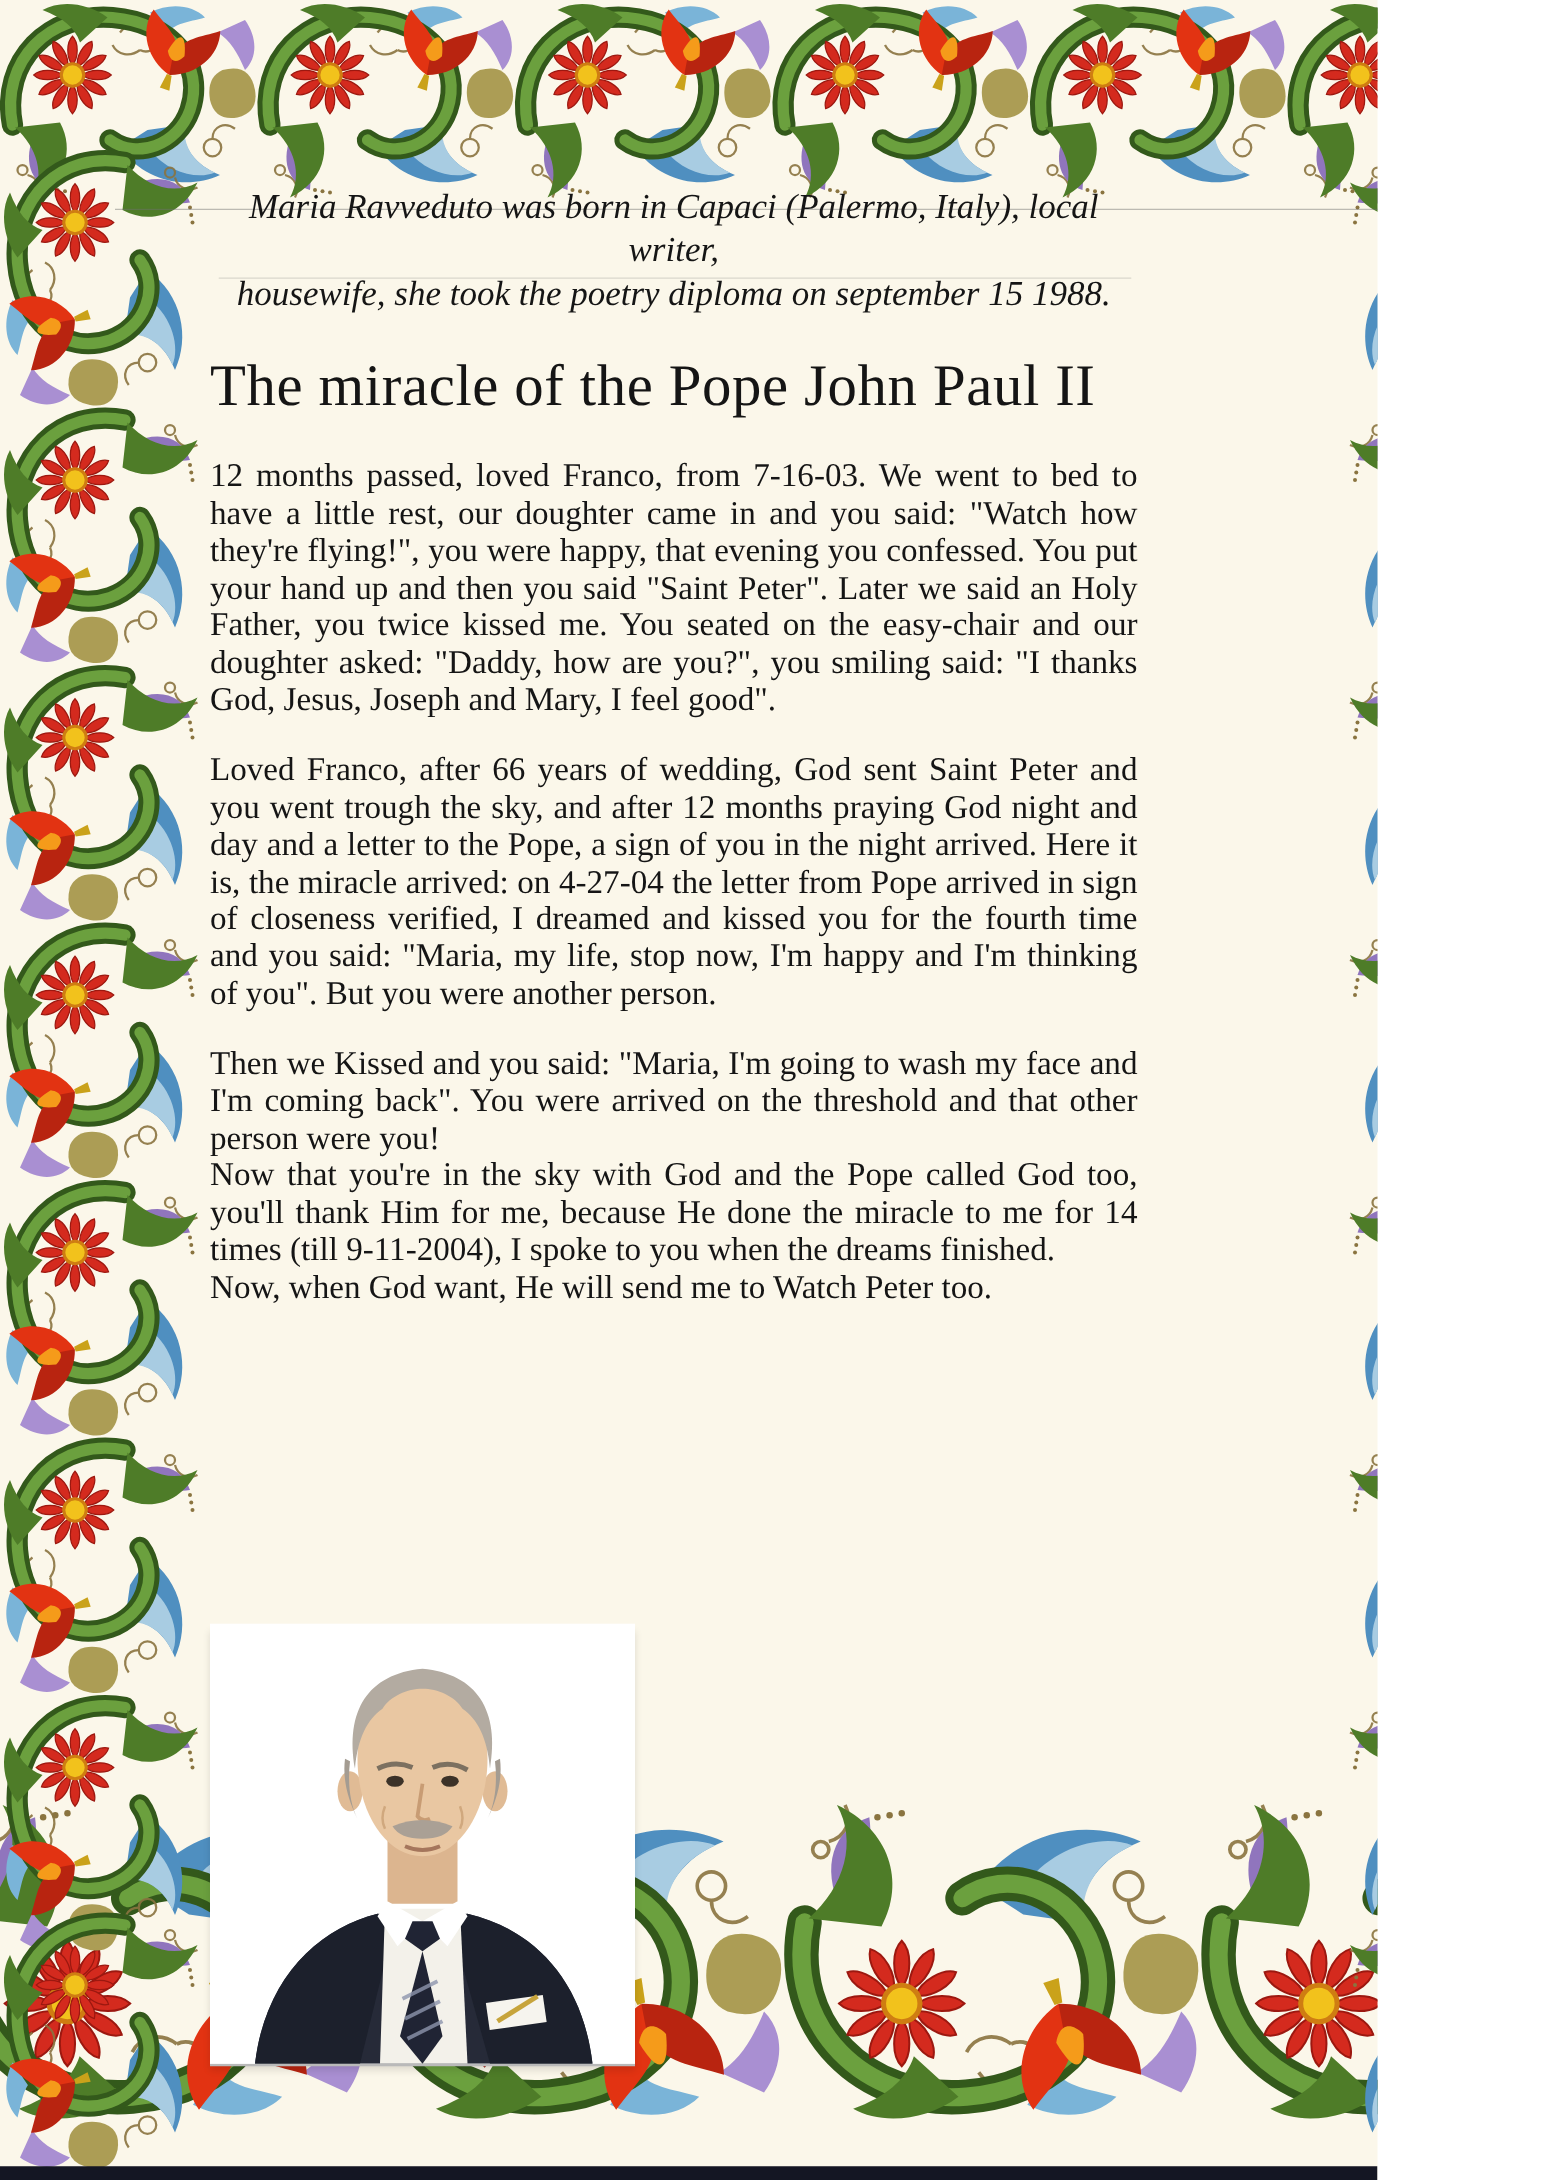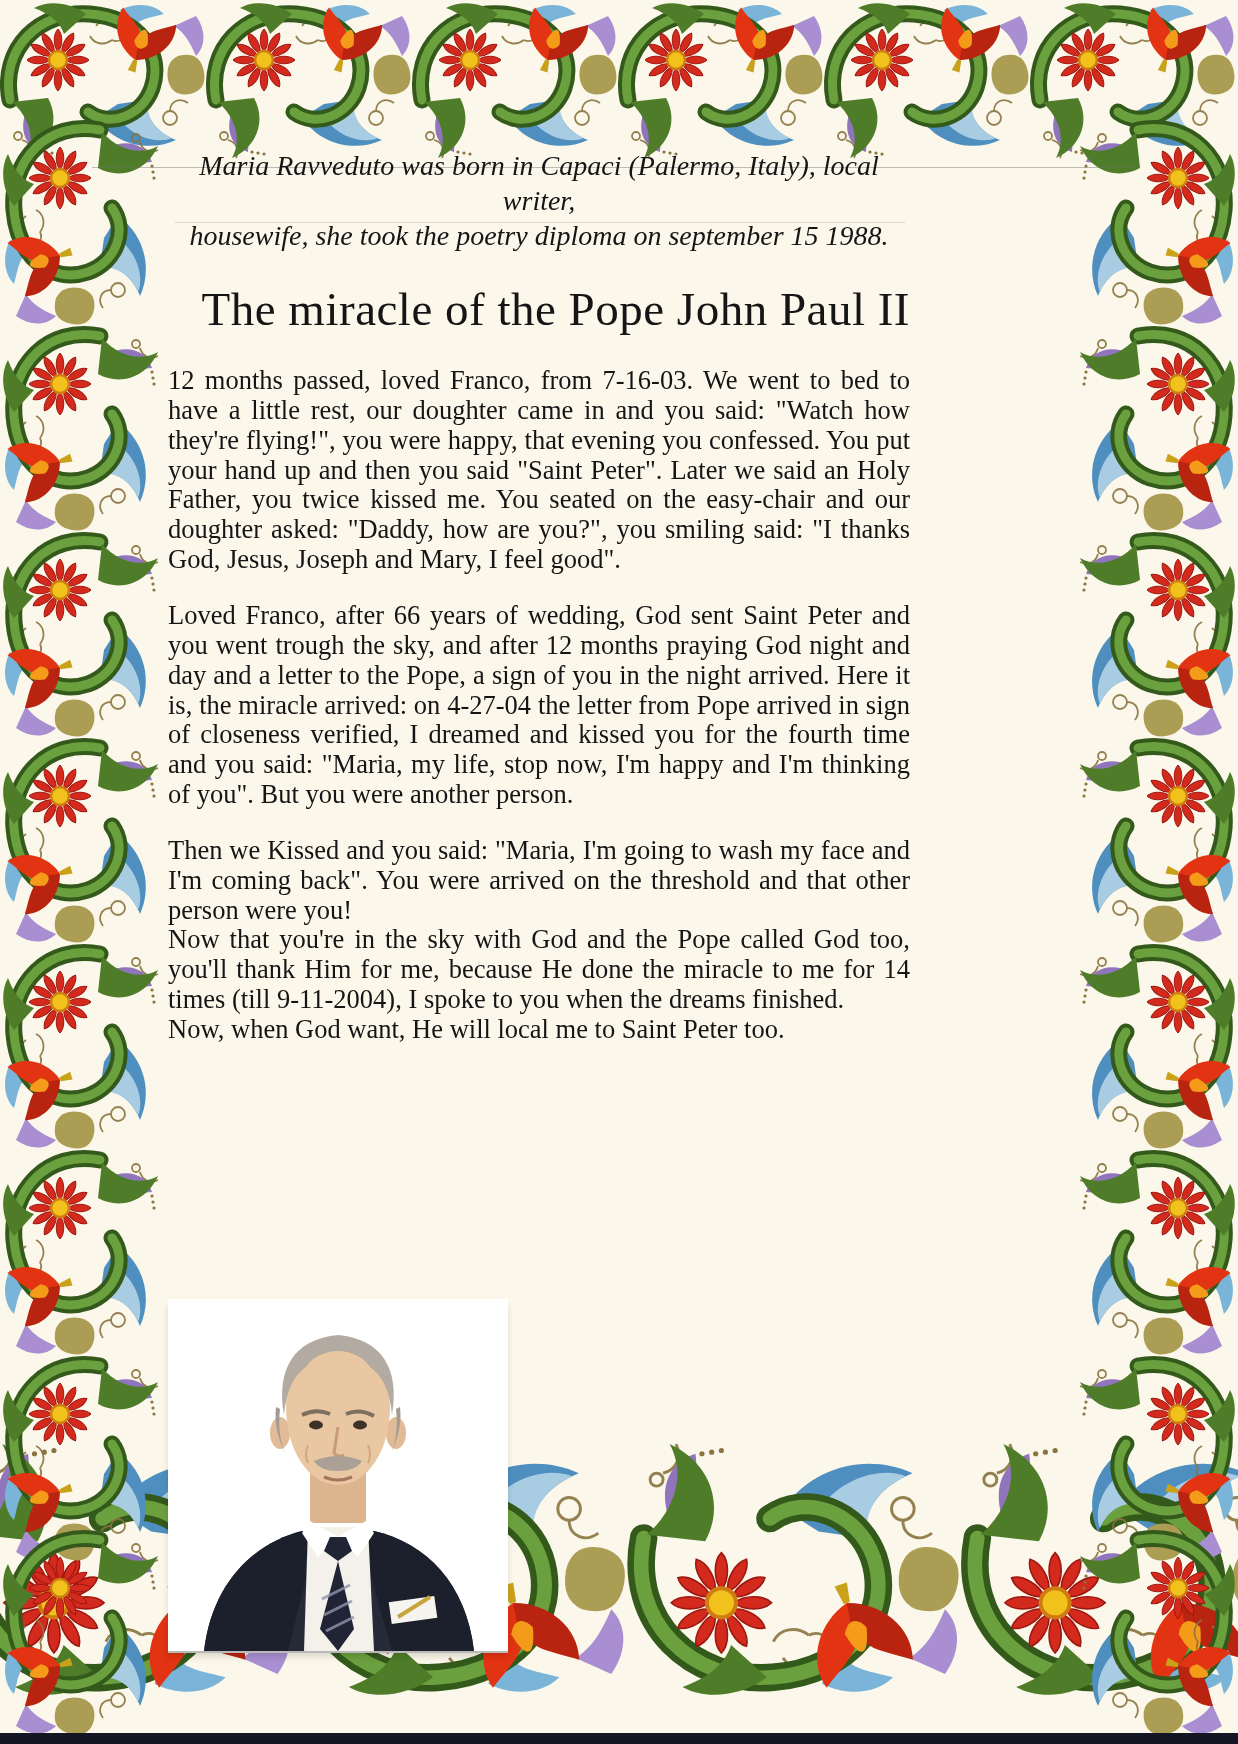--- a/index.html
+++ b/index.html
@@ -1,37 +1,37 @@
 <!DOCTYPE html>
 <html><head>
 <meta charset="utf-8">
 <style>
   html,body{margin:0;padding:0;}
   .page{
     position:relative;
-    width:1238px;height:1744px;
+    width:1102px;height:1744px;
     background:#fbf7ea;
     overflow:hidden;
     font-family:"Liberation Serif", serif;
     color:#151515;
   }
   .border-svg{position:absolute;inset:0;z-index:1;pointer-events:none;}
   .content{position:absolute;left:168px;top:148px;width:742px;z-index:2;}
   .scan-line{position:absolute;z-index:2;height:1px;background:rgba(110,110,110,.45);}
   .byline{
     font-style:italic;
     font-size:28px;
     line-height:35px;
     text-align:center;
   }
   .title{
     margin-top:30px;
     font-size:47px;
     line-height:52px;
-    text-align:right;
+    text-align:left;
     font-weight:400;
     letter-spacing:.5px;
   }
   .body-copy{margin-top:20px;}
   .para{
     font-size:26.5px;
     line-height:29.7px;
     text-align:justify;
     text-align-last:left;
     margin:0 0 27px 0;
@@ -168,21 +168,21 @@
     <h1 class="title">The miracle of the Pope John Paul II</h1>
 
     <div class="body-copy">
       <p class="para">12 months passed, loved Franco, from 7-16-03. We went to bed to have a little rest, our doughter came in and you said: "Watch how they're flying!", you were happy, that evening you confessed. You put your hand up and then you said "Saint Peter". Later we said an Holy Father, you twice kissed me. You seated on the easy-chair and our doughter asked: "Daddy, how are you?", you smiling said: "I thanks God, Jesus, Joseph and Mary, I feel good".</p>
       <p class="para">Loved Franco, after 66 years of wedding, God sent Saint Peter and you went trough the sky, and after 12 months praying God night and day and a letter to the Pope, a sign of you in the night arrived. Here it is, the miracle arrived: on 4-27-04 the letter from Pope arrived in sign of closeness verified, I dreamed and kissed you for the fourth time and you said: "Maria, my life, stop now, I'm happy and I'm thinking of you". But you were another person.</p>
 
       <div class="two-col">
         <div class="left-col">
           <p class="para">Then we Kissed and you said: "Maria, I'm going to wash my face and I'm coming back". You were arrived on the threshold and that other person were you!</p>
           <p class="para">Now that you're in the sky with God and the Pope called God too, you'll thank Him for me, because He done the miracle to me for 14 times (till 9-11-2004), I spoke to you when the dreams finished.</p>
-          <p class="para">Now, when God want, He will local me to Saint Peter too.</p>
+          <p class="para">Now, when God want, He will send me to Watch Peter too.</p>
         </div>
 
         <div class="photo-wrap">
           <svg width="340" height="352" viewBox="0 0 340 352" xmlns="http://www.w3.org/2000/svg">
             <rect width="340" height="352" fill="#ffffff"></rect>
 
             <rect x="142" y="168" width="56" height="56" fill="#dcb58f"></rect>
 
             <path d="M36,352 C44,284 86,244 134,232 L206,232 C258,244 298,284 306,352 Z" fill="#262a38"></path>
             <path d="M36,352 C44,284 86,244 134,232 L148,238 L120,352 Z" fill="#1c202c"></path>

